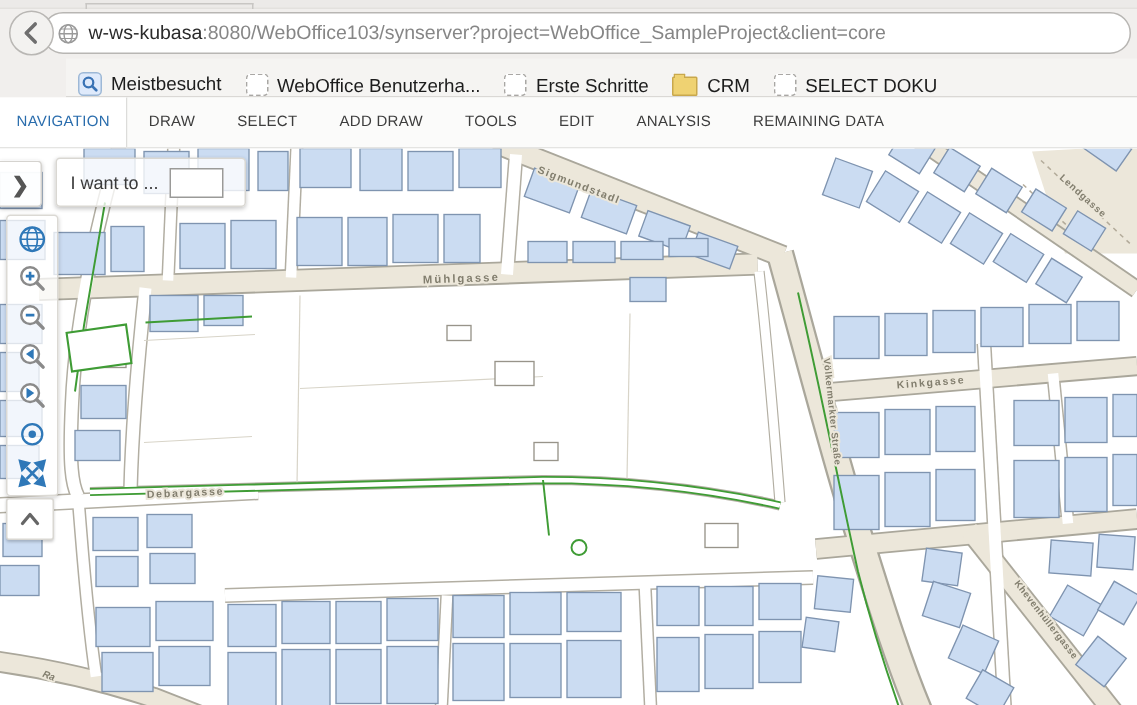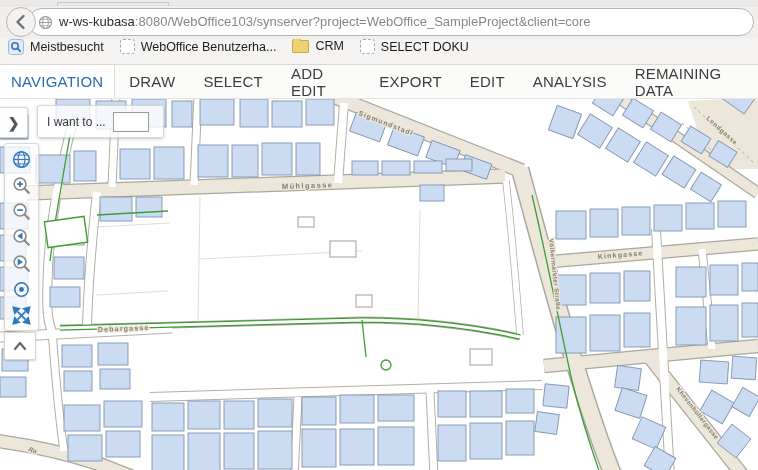--- a/index.html
+++ b/index.html
@@ -5,27 +5,27 @@
   html,body{margin:0;padding:0;}
   body{width:758px;height:470px;overflow:hidden;font-family:"Liberation Sans",sans-serif;background:#f1efed;}
   .chrome-top{height:5px;background:#eceae8;position:relative;border-bottom:1px solid #e3e1de;}
   .tab-edge{position:absolute;top:2px;left:57px;width:110px;height:3px;border-top:1px solid #c8c6c3;border-left:1px solid #c8c6c3;border-right:1px solid #c8c6c3;}
   .addr-row{height:31px;background:#f1efed;display:flex;align-items:center;padding:0 4px 2px 6px;}
   .back-btn{width:28px;height:28px;border-radius:50%;border:1px solid #b9b7b4;background:#f3f2f0;display:flex;align-items:center;justify-content:center;flex:0 0 auto;z-index:2;}
   .url-field{flex:1;height:26px;margin-left:-8px;background:#fff;border:1px solid #b8b6b3;border-radius:14px;display:flex;align-items:center;padding:0 10px 0 30px;overflow:hidden;white-space:nowrap;}
   .url-text{font-size:13px;}
   .url-host{color:#2b2b2b;}
   .url-path{color:#868686;}
-  .bm-bar{height:25px;background:#f5f4f2;border-bottom:1px solid #dad8d5;display:flex;align-items:flex-start;padding:0 0 0 8px;gap:16px;overflow:hidden;white-space:nowrap;}
+  .bm-bar{height:25px;background:#f5f4f2;border-bottom:1px solid #dad8d5;display:flex;align-items:flex-end;padding:0 0 0 8px;gap:16px;overflow:hidden;white-space:nowrap;margin-left:44px;}
   .bm-item{display:flex;align-items:center;gap:6px;font-size:12.5px;color:#1c1c1c;flex:0 0 auto;}
   .bm-ph{width:13px;height:13px;border:1px dashed #a9a7a4;border-radius:3px;background:#fff;}
   .bm-folder{width:15px;height:11px;background:#efd272;border:1px solid #c9a84c;border-radius:1px;position:relative;}
   .bm-folder::before{content:"";position:absolute;top:-3px;left:0;width:6px;height:2px;background:#efd272;border:1px solid #c9a84c;border-bottom:none;border-radius:1px 1px 0 0;}
   .menu-bar{height:33px;background:#fbfbfa;border-bottom:1px solid #e4e4e2;display:flex;align-items:stretch;}
-  .menu-tab{display:flex;align-items:center;padding:0 14px;font-size:15px;color:#3d3d3d;letter-spacing:.2px;background:#fbfbfa;}
+  .menu-tab{display:flex;align-items:center;padding:0 14px;font-size:10px;color:#3d3d3d;letter-spacing:.2px;background:#fbfbfa;}
   .menu-tab.active{color:#2a6dad;background:#fff;border-right:1px solid #dcdcda;padding:0 11px;}
   .map-wrap{position:relative;width:758px;height:374px;background:#fff;overflow:hidden;}
   .map-wrap > svg.basemap{position:absolute;left:0;top:0;}
   .expander{position:absolute;left:0;top:8px;width:27px;height:29px;background:rgba(255,255,255,.95);border:1px solid #d5d3cf;border-left:none;border-radius:0 3px 3px 0;box-shadow:0 1px 3px rgba(0,0,0,.25);display:flex;align-items:center;justify-content:center;font-size:14px;font-weight:bold;color:#555;}
   .iwt-panel{position:absolute;left:37px;top:6px;width:112px;height:31px;background:rgba(255,255,255,.78);border:1px solid #d9d7d2;border-radius:3px;box-shadow:0 1px 3px rgba(0,0,0,.22);display:flex;align-items:center;padding:0 4px 0 9px;gap:7px;}
   .iwt-label{font-size:12px;color:#3a3a3a;white-space:nowrap;}
   .iwt-input{width:36px;height:20px;border:1px solid #9a9a98;background:#fff;font-size:11px;padding:0 2px;box-sizing:border-box;}
   .tool-strip{position:absolute;left:4px;top:44px;width:33px;background:rgba(255,255,255,.75);border:1px solid #dbd9d4;border-radius:3px;box-shadow:0 1px 3px rgba(0,0,0,.18);display:flex;flex-direction:column;align-items:center;padding:3px 0;gap:2px;}
   .tool-btn{width:26px;height:24px;display:flex;align-items:center;justify-content:center;}
   .collapse-btn{position:absolute;left:4px;top:233px;width:30px;height:26px;background:#fff;border:1px solid #d9d7d2;border-radius:2px;box-shadow:0 1px 2px rgba(0,0,0,.2);display:flex;align-items:center;justify-content:center;}
@@ -63,36 +63,40 @@
         <circle cx="7" cy="7" r="3.2" fill="none" stroke="#3a73b5" stroke-width="1.5"></circle>
         <line x1="9.4" y1="9.4" x2="12.2" y2="12.2" stroke="#3a73b5" stroke-width="1.8" stroke-linecap="round"></line>
       </svg>
     <span>Meistbesucht</span>
   </span>
   <span class="bm-item">
     <span class="bm-ph"></span>
     <span>WebOffice Benutzerha...</span>
   </span>
   <span class="bm-item">
+    <span class="bm-ph"></span>
+    <span>Erste Schritte</span>
+  </span>
+  <span class="bm-item">
     <span class="bm-folder"></span>
     <span>CRM</span>
   </span>
   <span class="bm-item">
     <span class="bm-ph"></span>
     <span>SELECT DOKU</span>
   </span>
 
 </div>
 
 <div class="menu-bar">
   <div class="menu-tab active">NAVIGATION</div>
   <div class="menu-tab">DRAW</div>
   <div class="menu-tab">SELECT</div>
-  <div class="menu-tab">ADD EDIT</div>
-  <div class="menu-tab">EXPORT</div>
+  <div class="menu-tab">ADD DRAW</div>
+  <div class="menu-tab">TOOLS</div>
   <div class="menu-tab">EDIT</div>
   <div class="menu-tab">ANALYSIS</div>
   <div class="menu-tab">REMAINING DATA</div>
 </div>
 
 <div class="map-wrap">
 <svg class="basemap" width="758" height="374" viewBox="0 0 758 374">
   <rect x="0" y="0" width="758" height="374" fill="#ffffff"></rect>
 
   <g>

